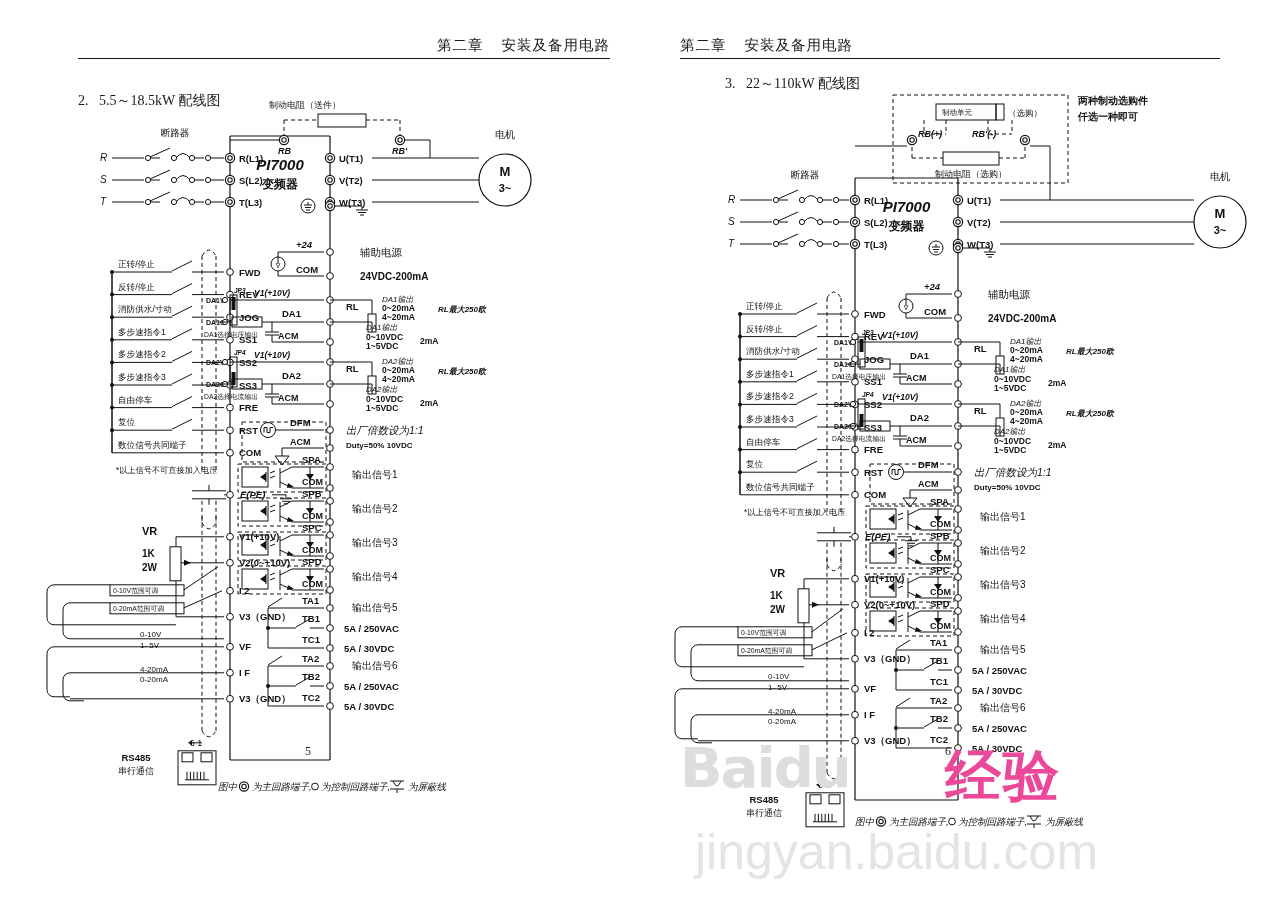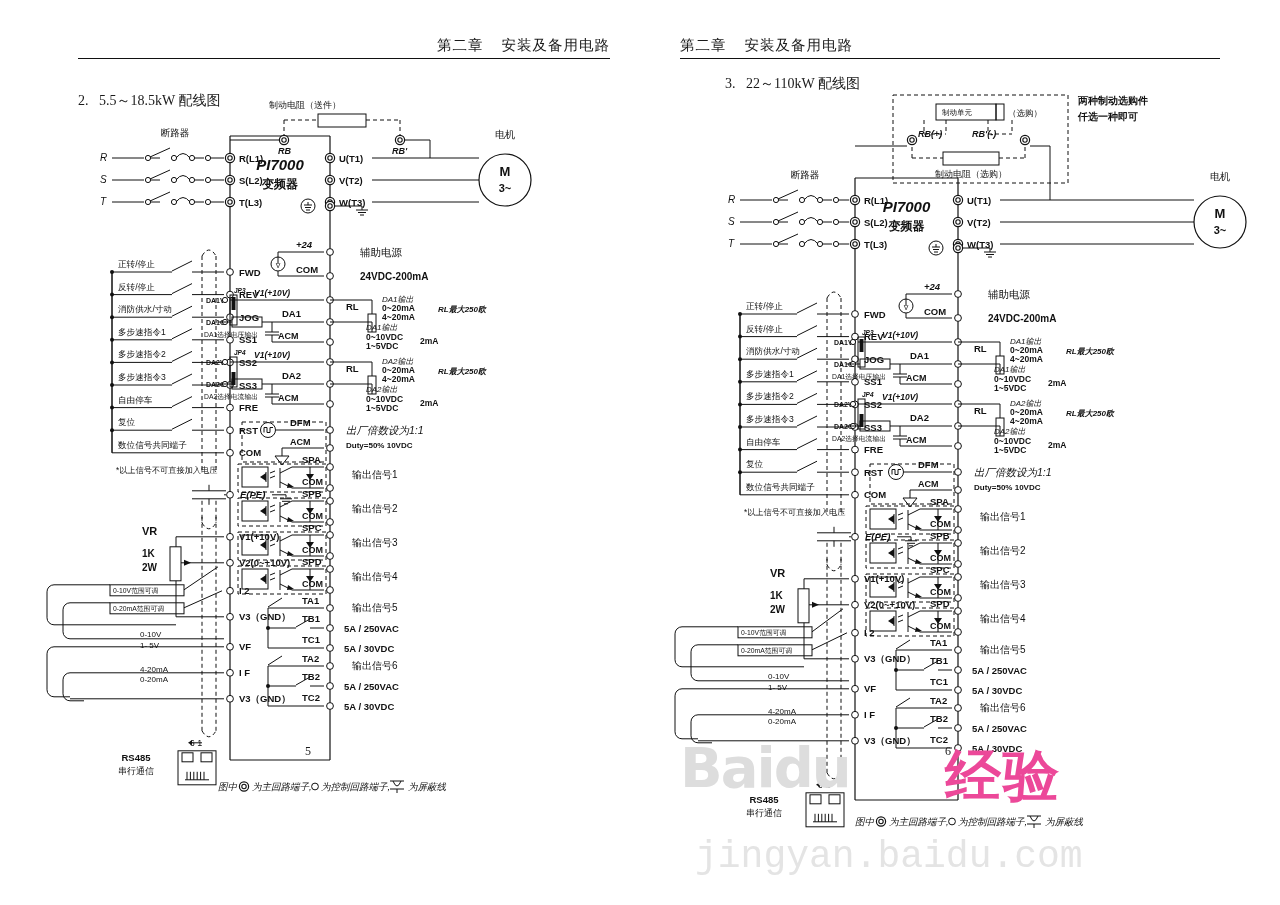--- a/index.html
+++ b/index.html
@@ -11,21 +11,21 @@
   .hrule{position:absolute;left:78px;right:30px;top:58px;border-top:1.6px solid #111;}
   .page.right .hdr{right:auto;left:40px;}
   .page.right .hrule{left:40px;right:60px;}
   .secttl{position:absolute;font-family:"Liberation Serif","DejaVu Serif",serif;font-size:14px;white-space:nowrap;}
   .pgnum{position:absolute;bottom:32px;font-family:"Liberation Serif","DejaVu Serif",serif;font-size:12px;}
   .page.left .pgnum{left:305px;} .page.right .pgnum{left:305px;}
   svg{position:absolute;left:0;top:0;}
   .wm{position:absolute;left:655px;top:735px;width:600px;height:150px;pointer-events:none;}
   .wm .b1{position:absolute;left:25px;top:0;font-size:56px;font-weight:bold;color:#ddd;letter-spacing:-2px;font-family:"DejaVu Sans",sans-serif;}
   .wm .b2{position:absolute;left:290px;top:4px;font-size:56px;font-weight:bold;color:#ec4899;letter-spacing:2px;}
-  .wm .b3{position:absolute;left:40px;top:100px;font-size:38px;color:#e4e4e4;font-family:Liberation Mono, monospace;}
+  .wm .b3{position:absolute;left:40px;top:88px;font-size:50px;color:#e4e4e4;font-family:Liberation Sans, sans-serif;}
 </style>
 </head>
 <body>
 
 <div class="page left">
   <div class="hdr">
     <span>第二章</span><span class="sp"></span><span>安装及备用电路</span>
   </div>
   <div class="hrule"></div>
   <div class="secttl" style="left:78px;top:92px;">

